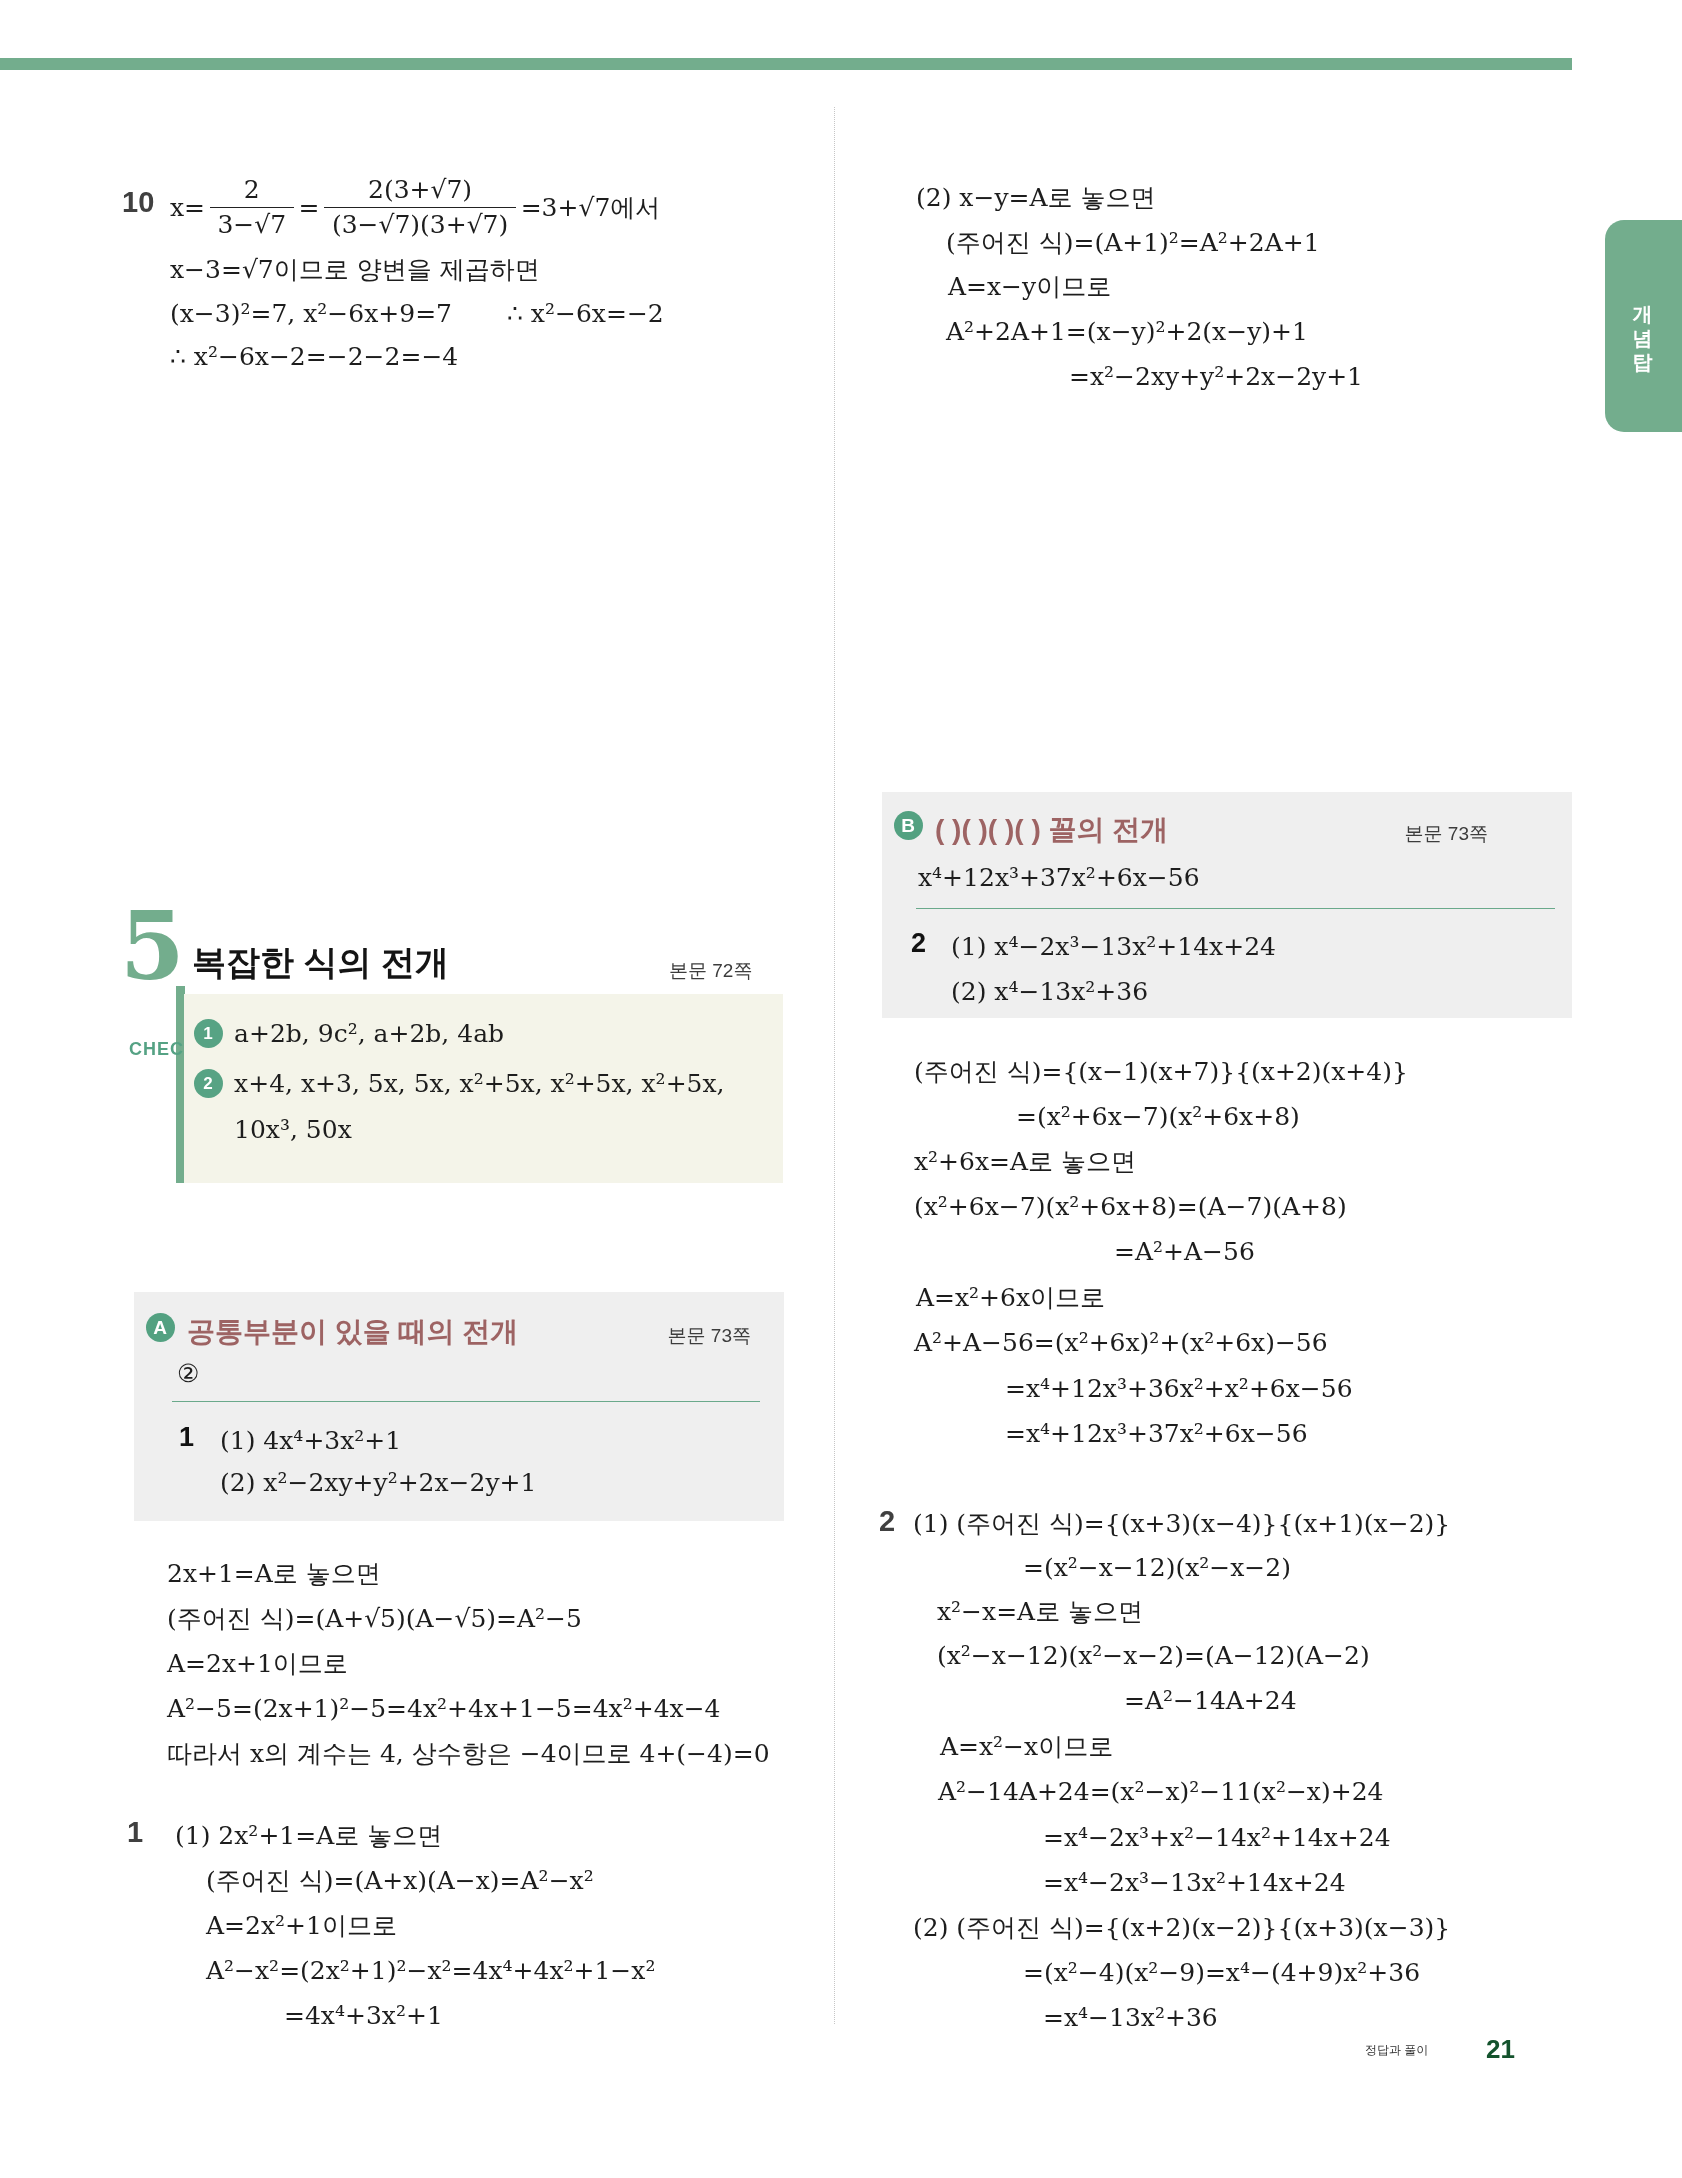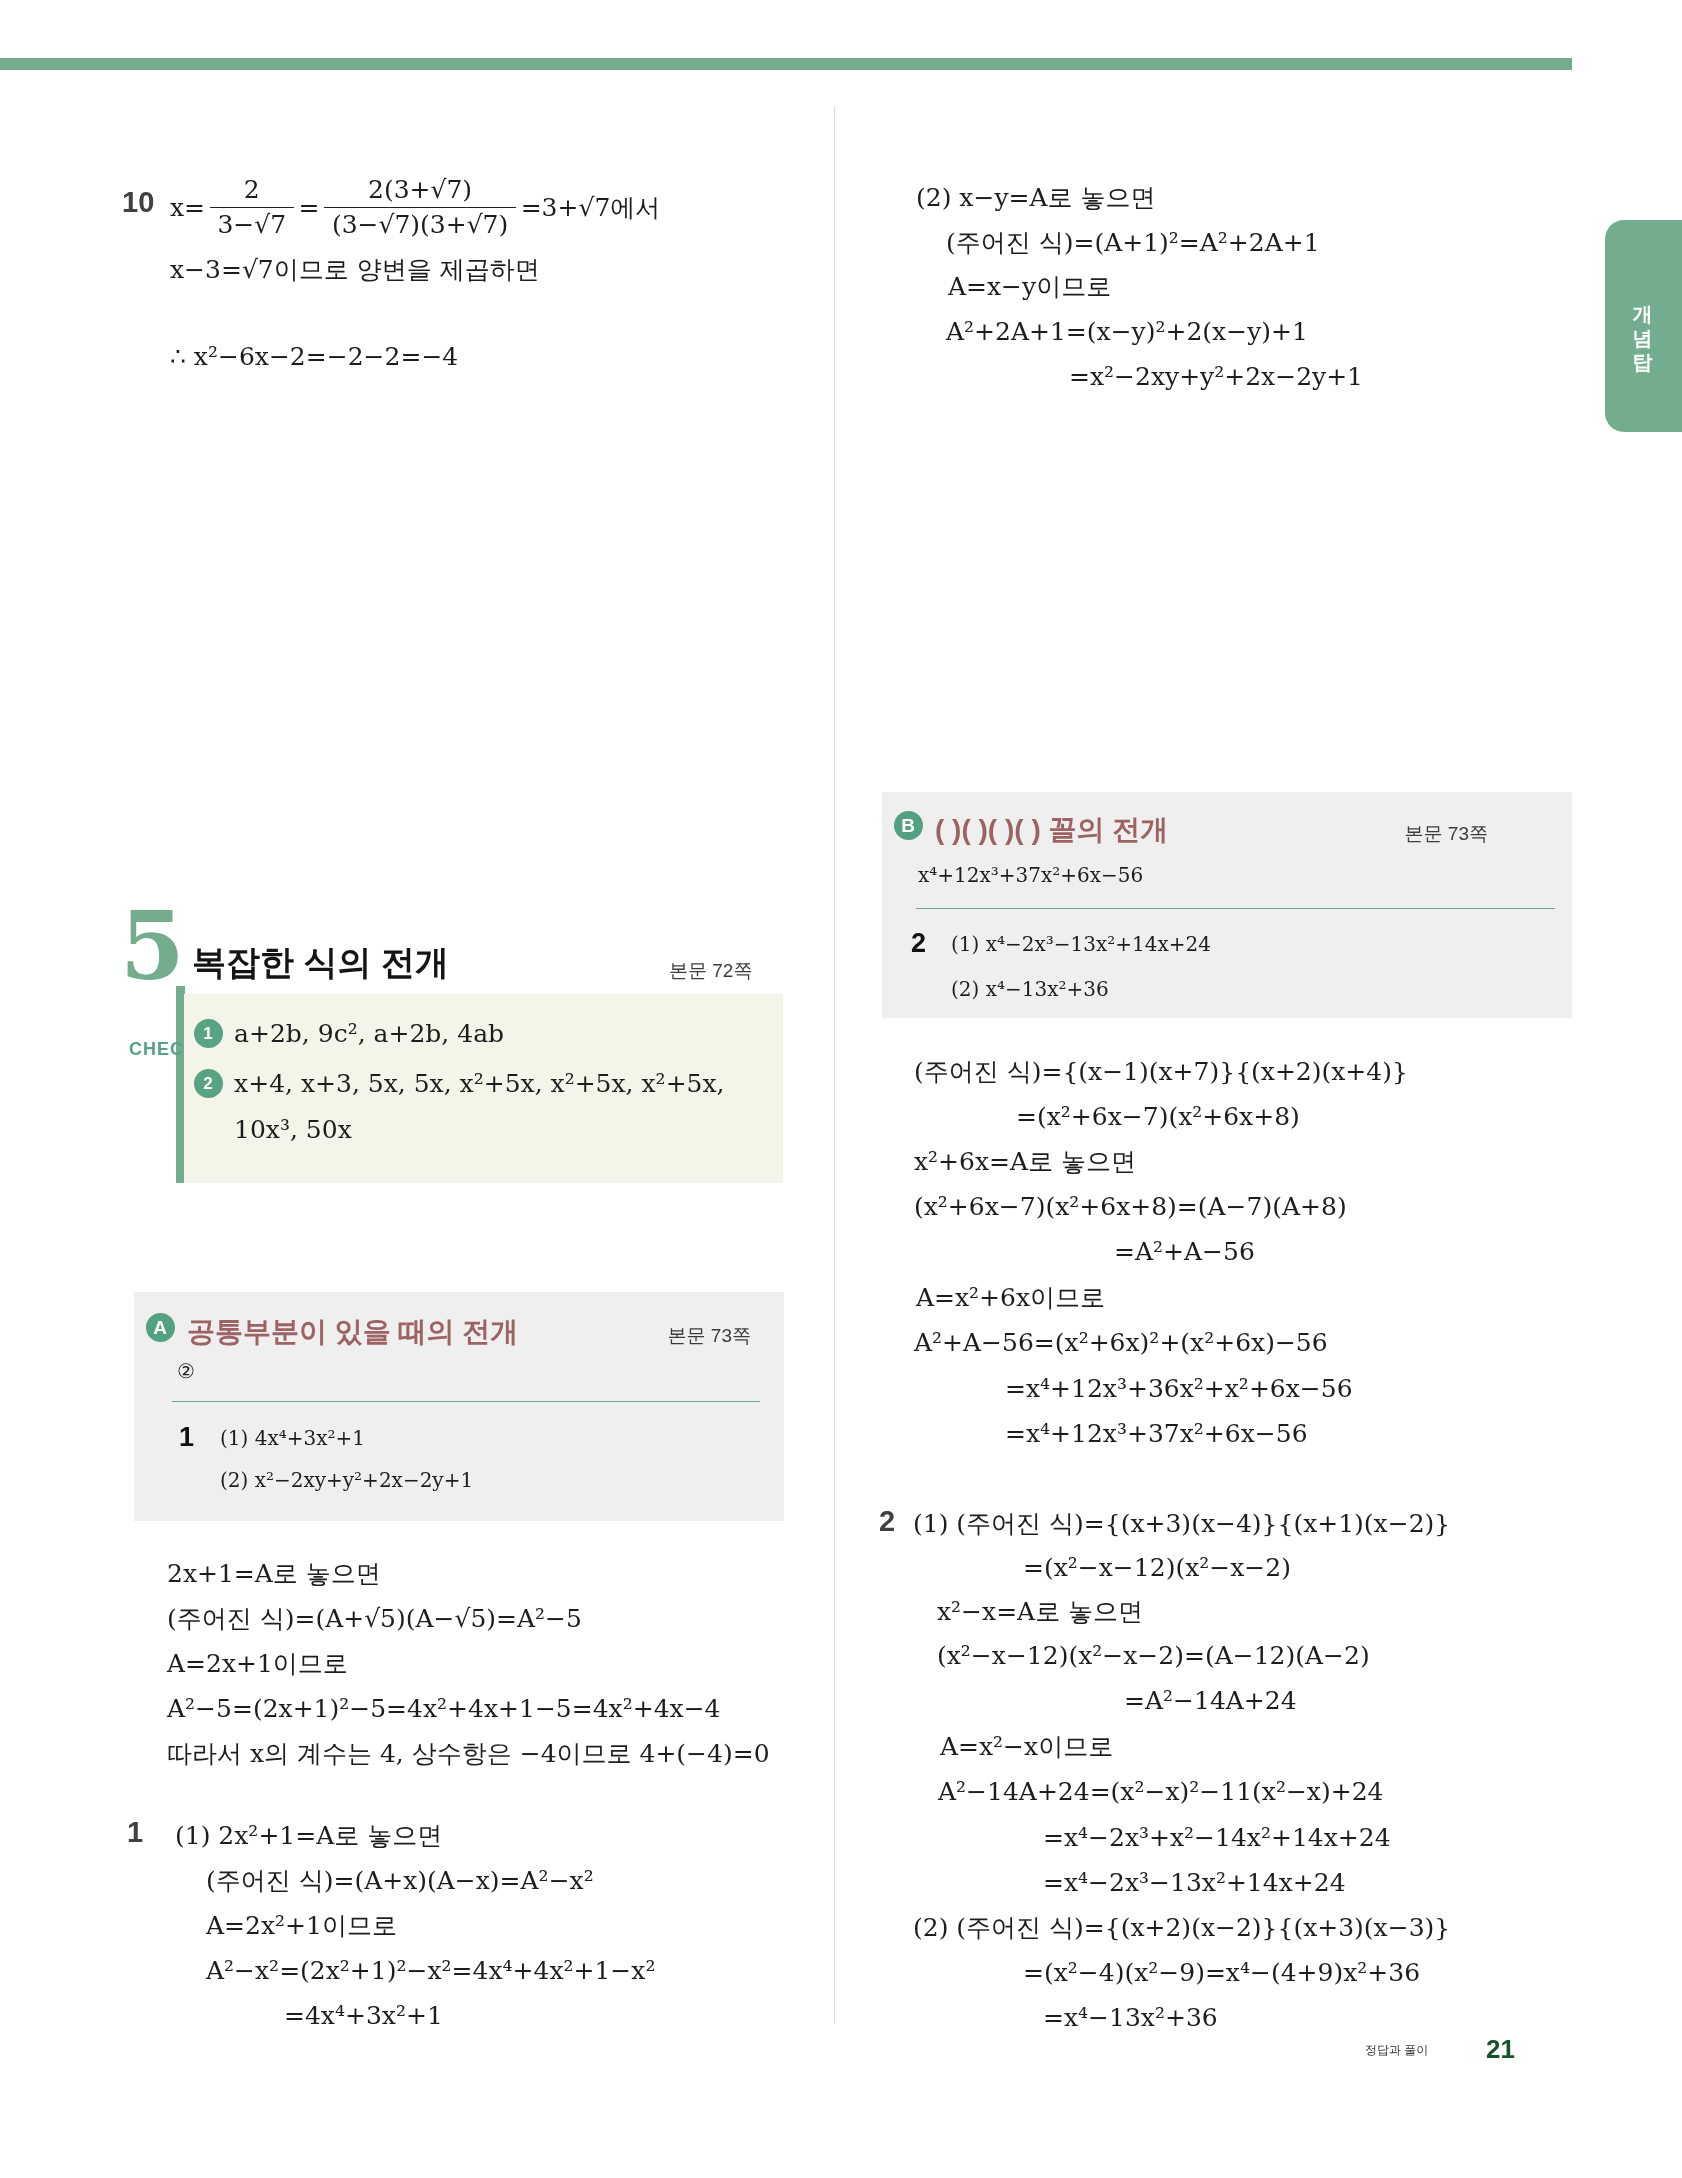--- a/index.html
+++ b/index.html
@@ -34,21 +34,21 @@
   .gbox{position:absolute;background:#efefef;}
   .boxA{left:134px;top:1292px;width:650px;height:229px;}
   .boxB{left:882px;top:792px;width:690px;height:226px;}
   .badge{position:absolute;width:29px;height:29px;border-radius:50%;background:#53a181;color:#fff;
          font-family:"Liberation Sans",sans-serif;font-weight:bold;font-size:19px;
          display:flex;align-items:center;justify-content:center;}
   .boxtitle{position:absolute;font-family:"Liberation Sans",sans-serif;font-weight:bold;
             font-size:28px;color:#9d6363;white-space:nowrap;}
   .grule{position:absolute;height:0;border-top:1.9px solid #6aa98b;}
   .bnum{position:absolute;font-family:"Liberation Sans",sans-serif;font-weight:bold;font-size:27px;color:#111;}
-  .bm{position:absolute;font-size:20px;white-space:nowrap;}
+  .bm{position:absolute;font-size:25px;white-space:nowrap;}
   .footer-label{position:absolute;left:1365px;top:2042px;font-family:"Liberation Sans",sans-serif;
                 font-size:12px;color:#333;}
   .footer-page{position:absolute;left:1486px;top:2034px;font-family:"Liberation Sans",sans-serif;
                font-weight:bold;font-size:26px;color:#14532d;}
 </style>
 </head>
 <body>
 
 <div class="page">
 
@@ -67,20 +67,24 @@
       <span class="den">3−√7</span>
     </span>
     <span>=</span>
     <span class="frac">
       <span class="num">2(3+√7)</span>
       <span class="den">(3−√7)(3+√7)</span>
     </span>
     <span>=3+√7에서</span>
   </div>
   <div class="m" style="left:170px;top:254px;">x−3=√7이므로 양변을 제곱하면</div>
+  <div class="m pair" style="left:170px;top:298px;">
+    <span>(x−3)²=7, x²−6x+9=7</span>
+    <span>∴ x²−6x=−2</span>
+  </div>
   <div class="m" style="left:170px;top:341px;">∴ x²−6x−2=−2−2=−4</div>
 
   <div class="big5">5</div>
   <div class="s5title">복잡한 식의 전개</div>
   <div class="pageref" style="left:669px;top:958px;">본문 72쪽</div>
   <div class="stripe"></div>
   <div class="checklabel">CHECK</div>
 
   <div class="checkbox">
     <div class="citem" style="top:25px;">

